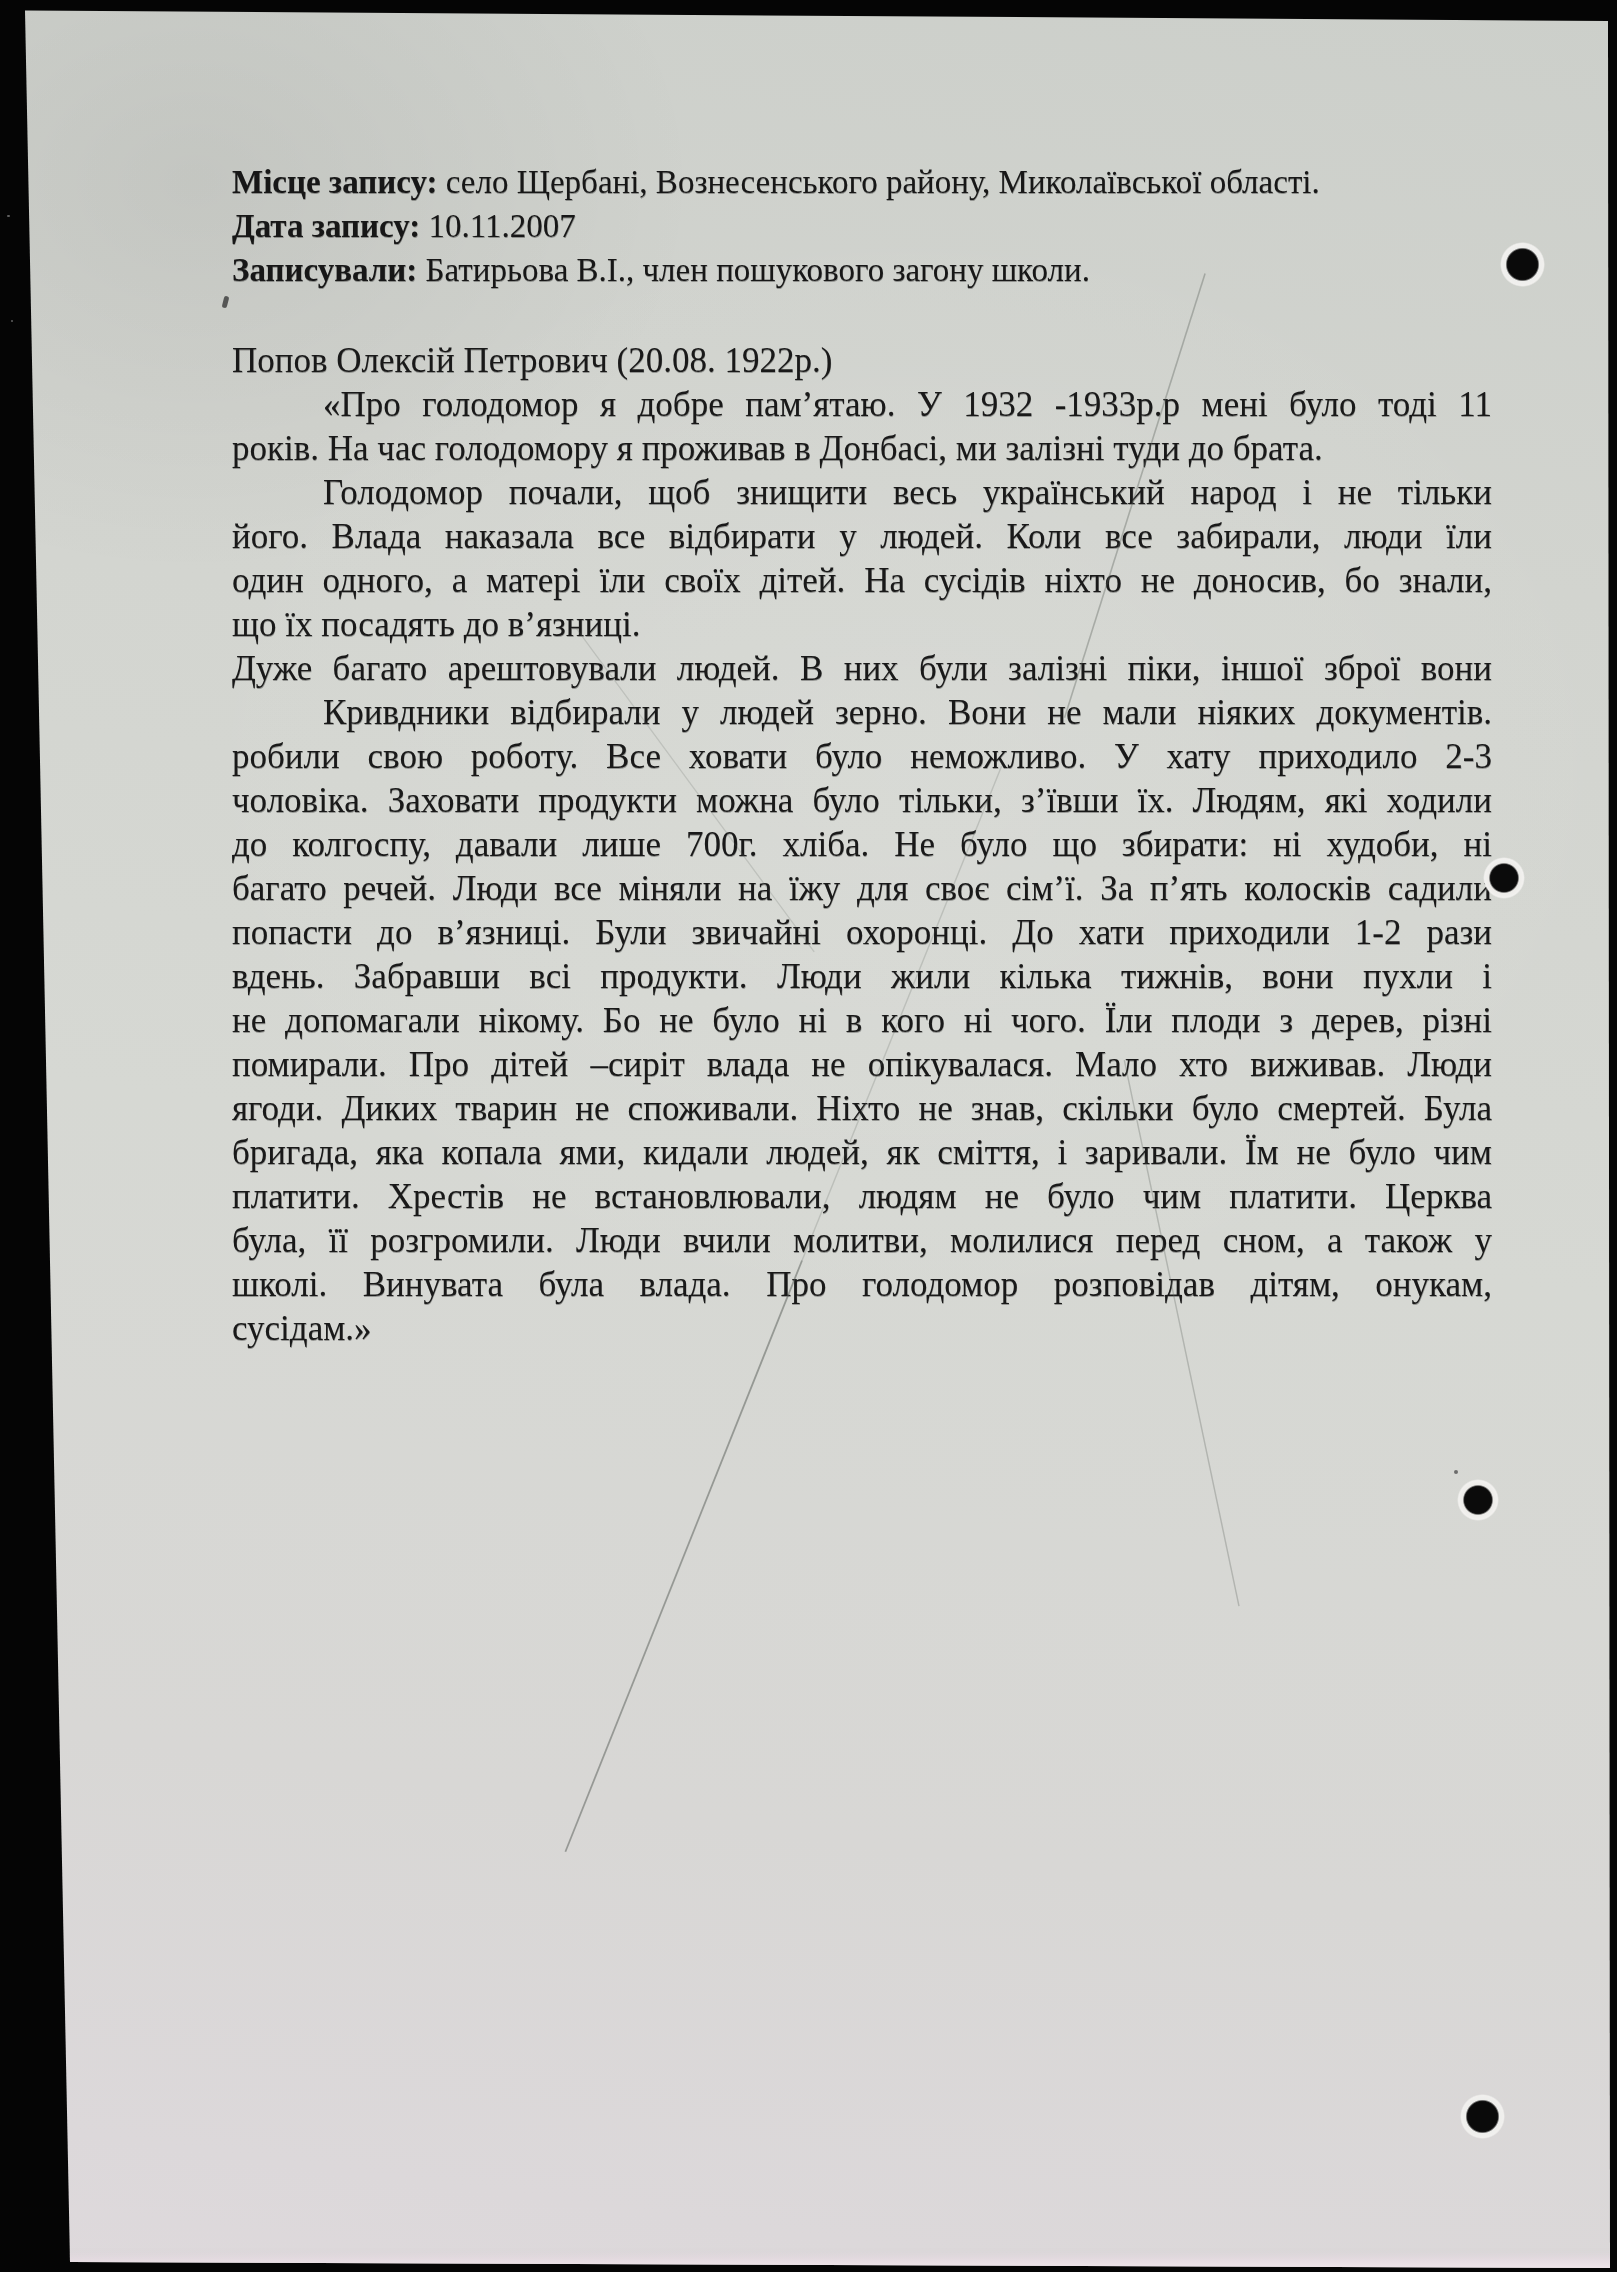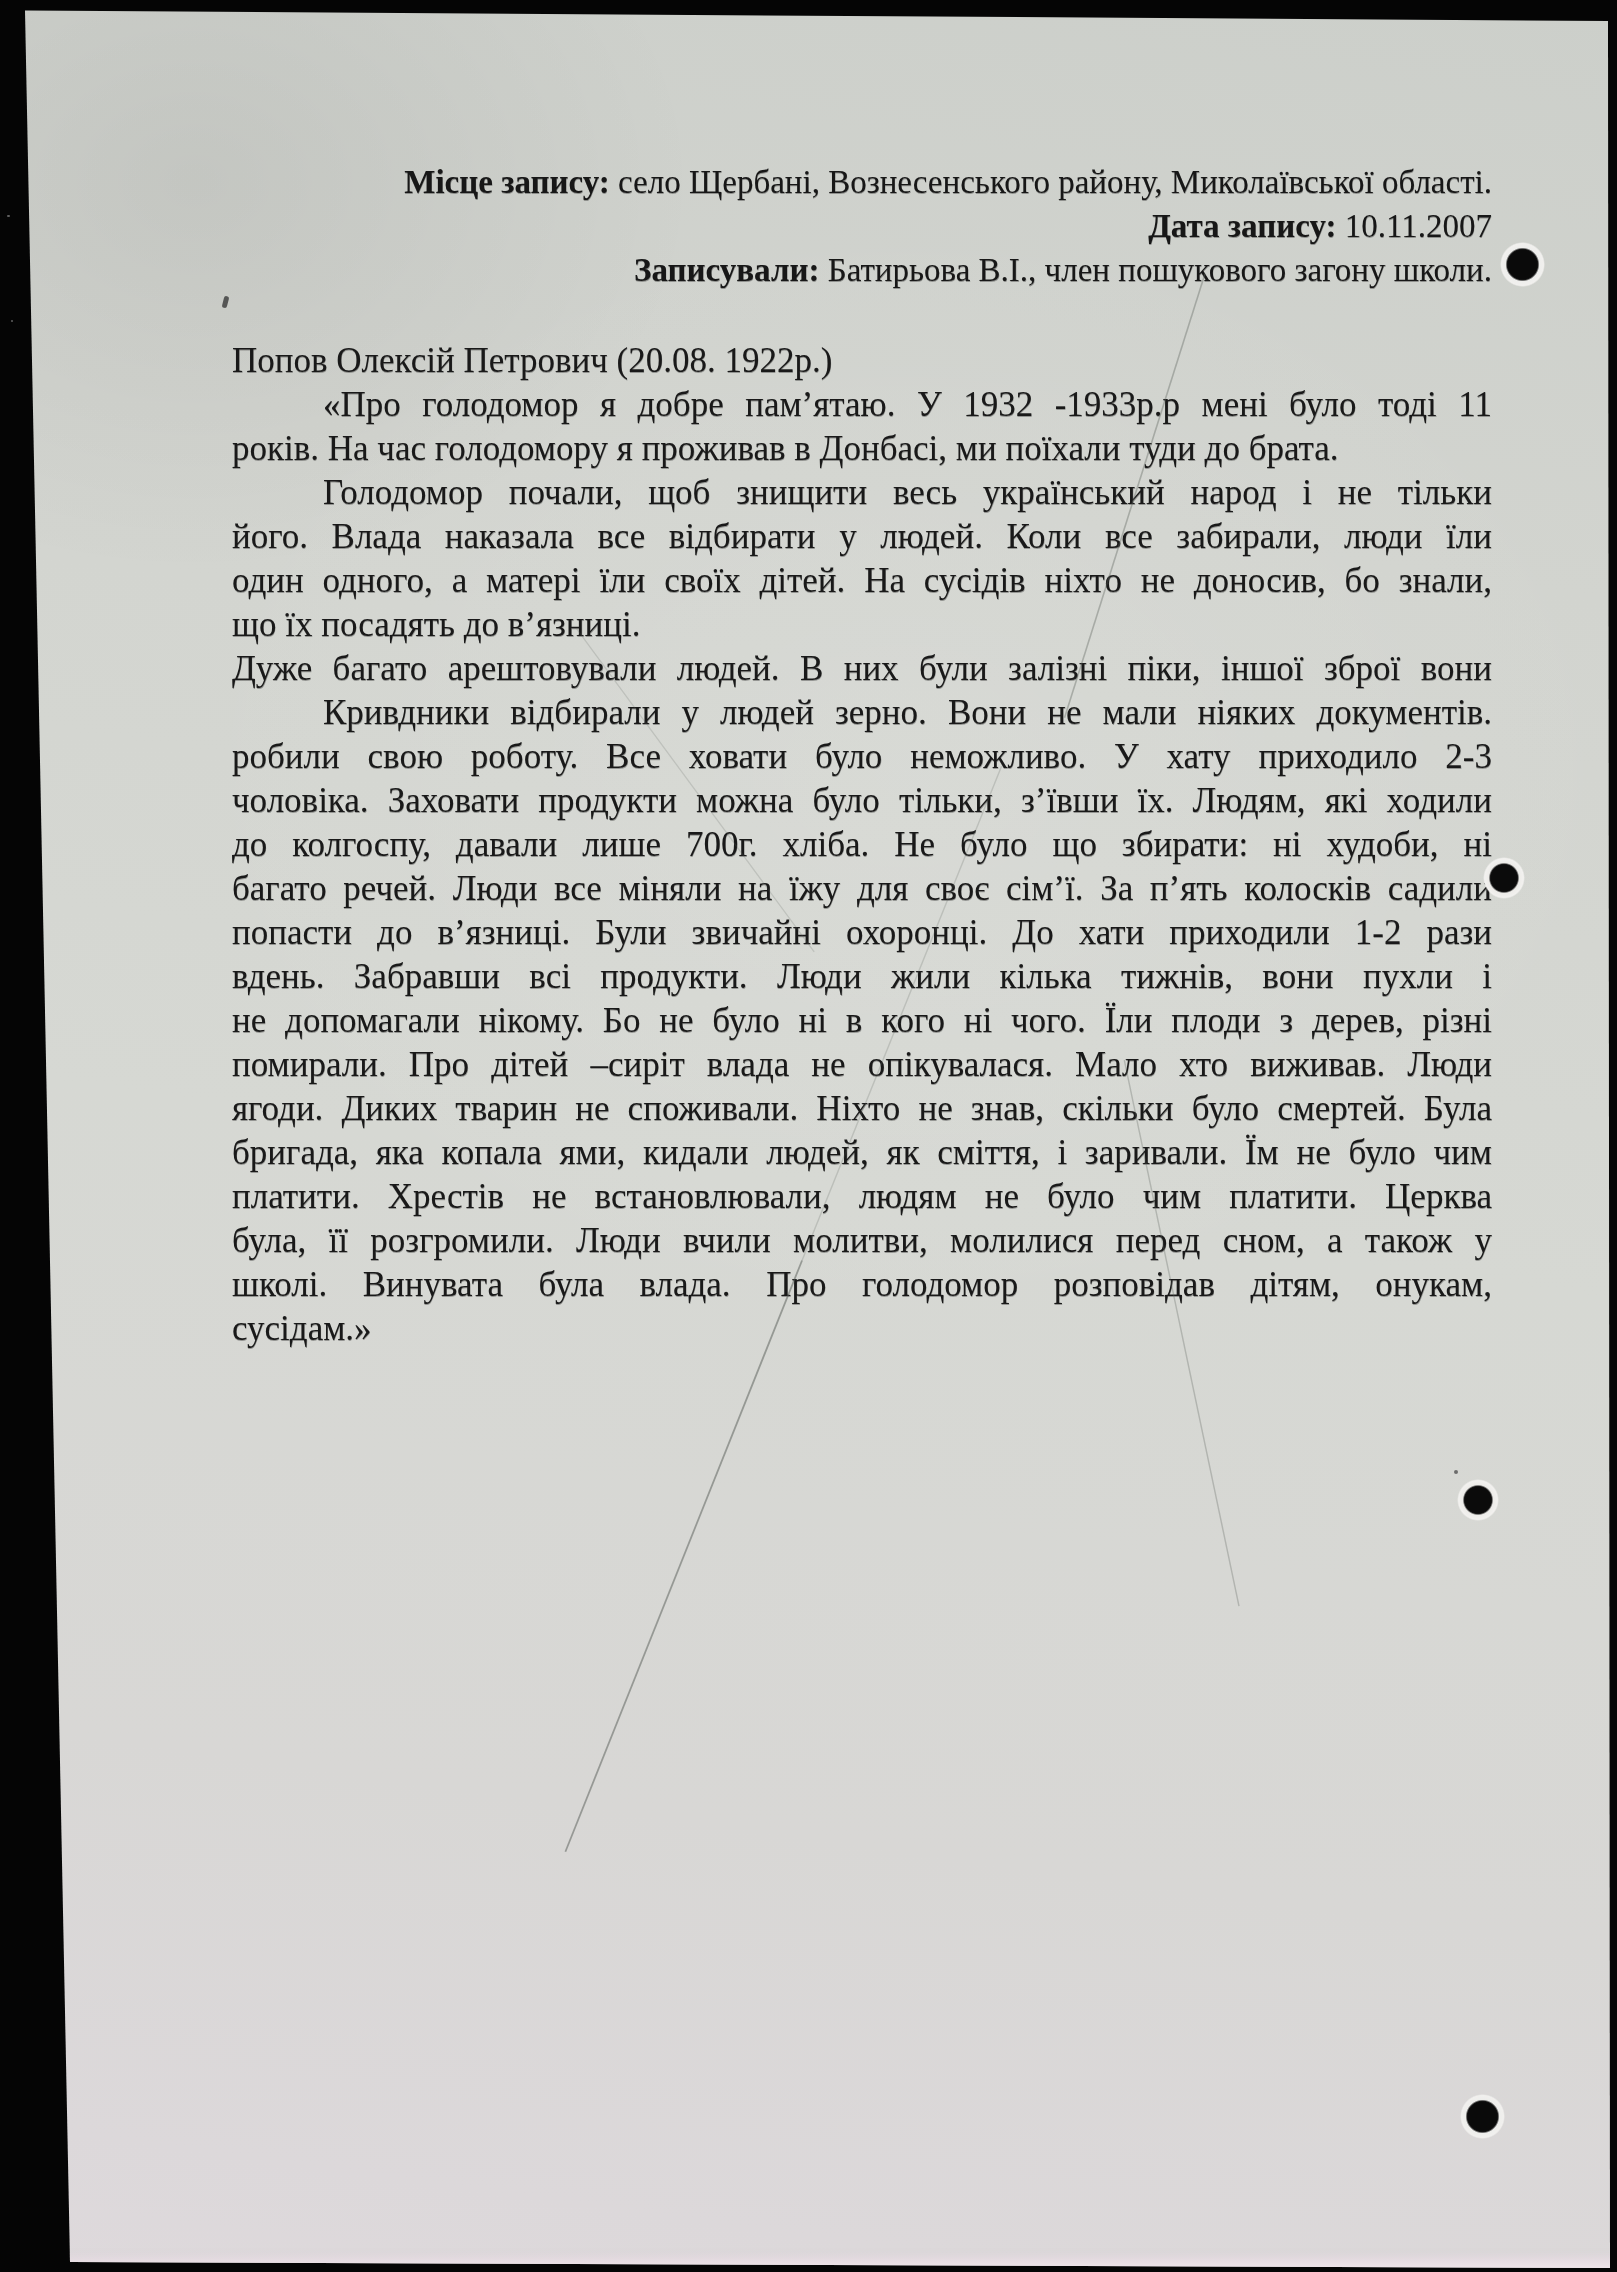--- a/index.html
+++ b/index.html
@@ -25,21 +25,20 @@
     box-shadow:
       inset 0 4px 3.2px -2.4px rgba(243,240,242,0.85),
       inset -4px 0 3.2px -2.4px rgba(243,240,242,0.55),
       inset 4px 0 4.8px -3.2px rgba(0,0,0,0.25),
       inset 0 -24px 21px -18px rgba(0,0,0,0.10);
   }
 
   .header {
     position: absolute; left: 232px; top: 160px; width: 1260px;
     z-index: 2;
-    text-align: right;
   }
   .header-line {
     height: 44px; line-height: 44px;
     font-family: "Liberation Serif", "DejaVu Serif", serif;
     font-size: 33px; color: #171717;
     text-shadow: 0.3px 0.5px 0.6px rgba(23,23,23,0.35);
     white-space: nowrap;
   }
   .header-line .label { font-weight: bold; }
 
@@ -111,21 +110,21 @@
       </div>
 
     <div class="speck-comma"></div>
 
     <div class="body">
 
         <div class="line">Попов Олексій Петрович (20.08. 1922р.)</div>
 
         <div class="line indent justify">«Про голодомор я добре пам’ятаю. У 1932 -1933р.р мені було тоді 11</div>
 
-        <div class="line">років. На час голодомору я проживав в Донбасі, ми поїхали туди до брата.</div>
+        <div class="line">років. На час голодомору я проживав в Донбасі, ми залізні туди до брата.</div>
 
         <div class="line indent justify">Голодомор почали, щоб знищити весь український народ і не тільки</div>
 
         <div class="line justify">його. Влада наказала все відбирати у людей. Коли все забирали, люди їли</div>
 
         <div class="line justify">один одного, а матері їли своїх дітей. На сусідів ніхто не доносив, бо знали,</div>
 
         <div class="line">що їх посадять до в’язниці.</div>
 
         <div class="line justify">Дуже багато арештовували людей. В них були залізні піки, іншої зброї вони</div>

